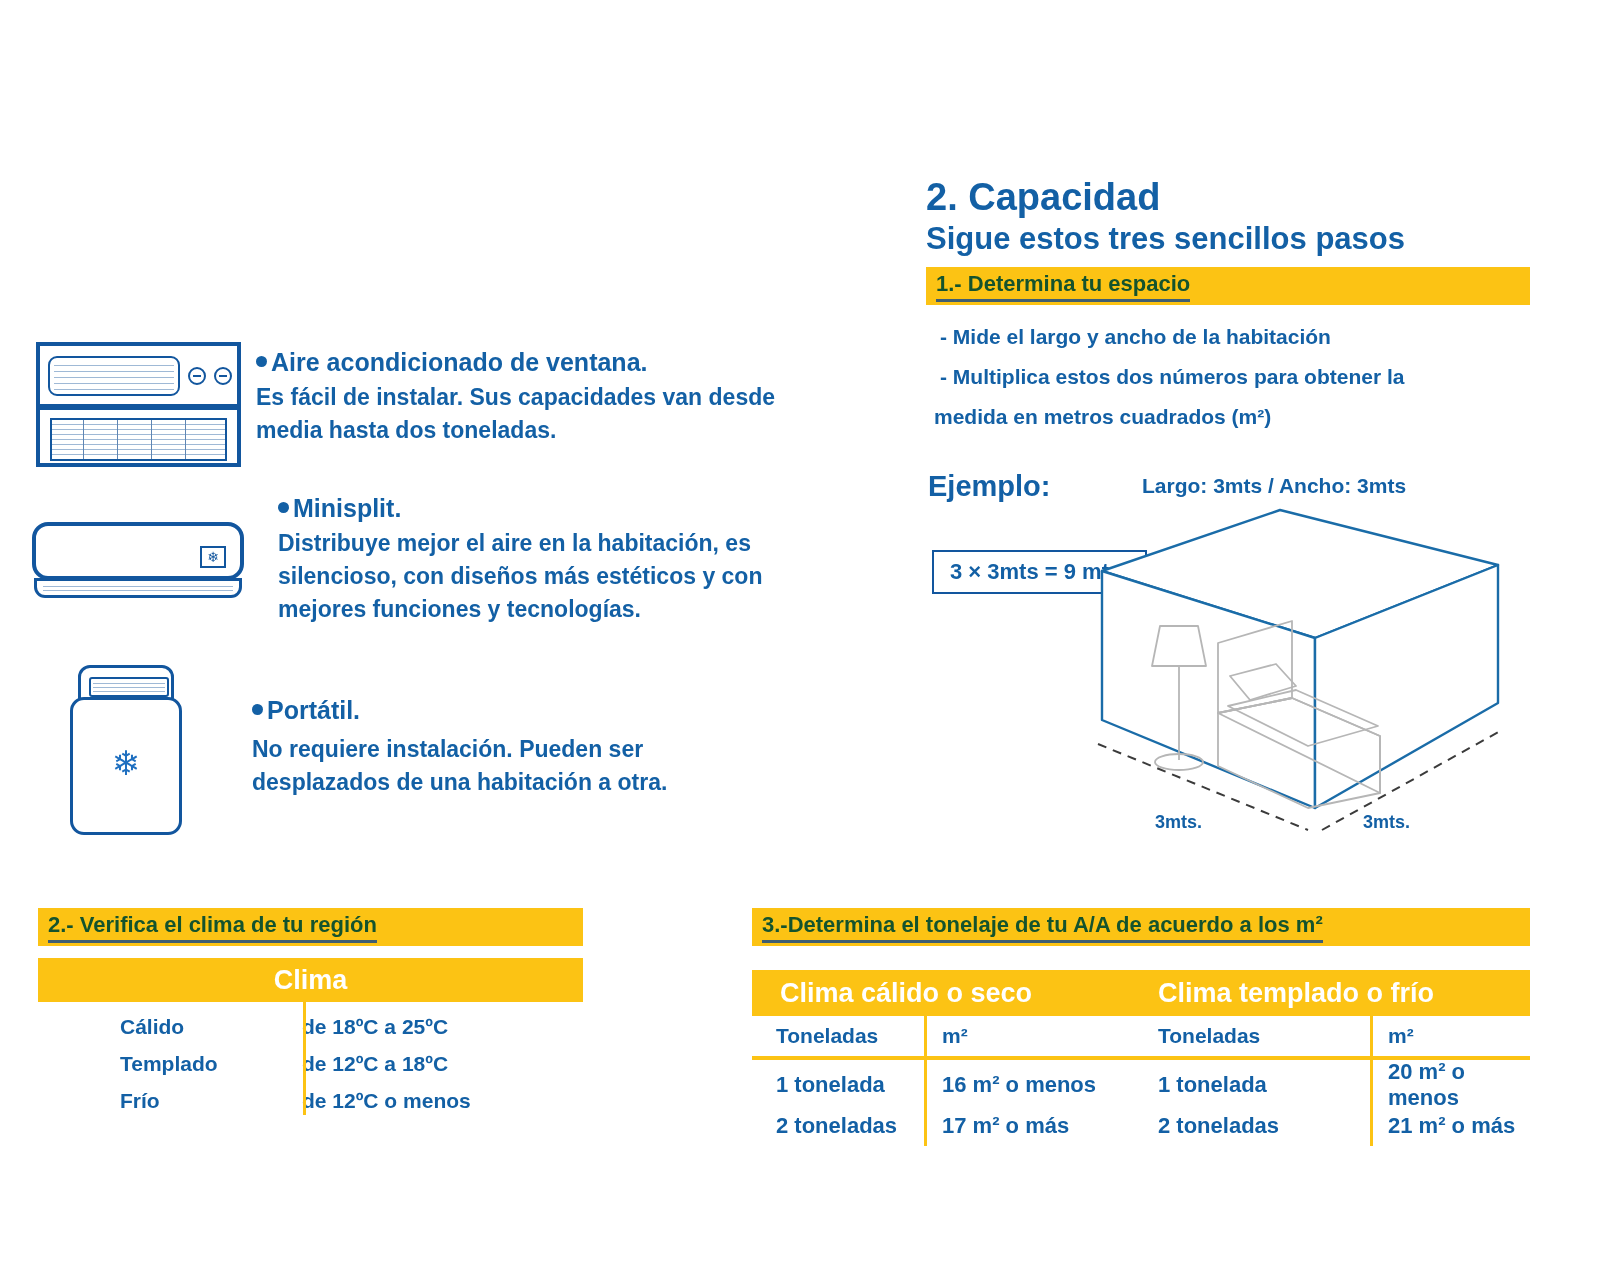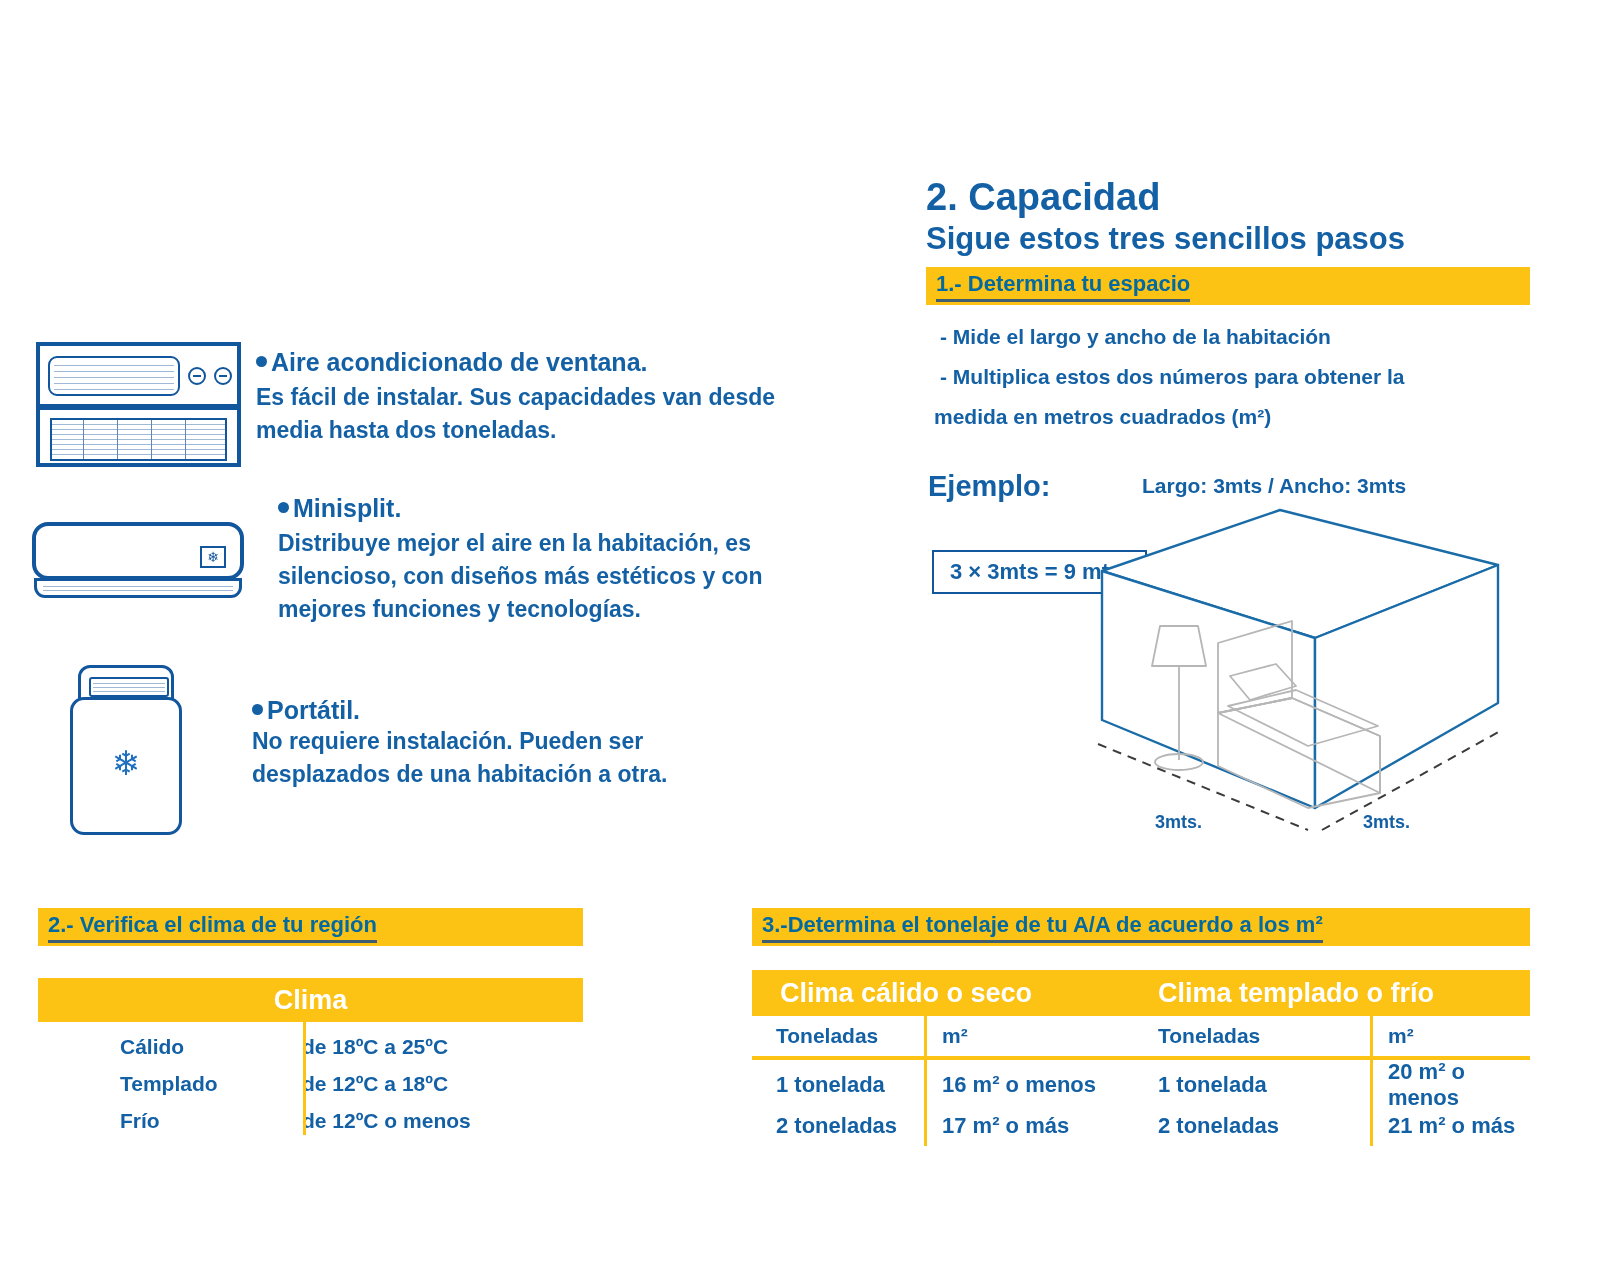--- a/index.html
+++ b/index.html
@@ -114,21 +114,21 @@
 
   
   .col-right{position:absolute;left:926px;top:176px;width:640px;}
   .sub-title{font-size:31px;font-weight:bold;color:#1360a5;margin-top:2px;white-space:nowrap;}
 
   .yellow-bar{
     background:#fcc314;height:38px;display:flex;align-items:center;
     padding-left:10px;box-sizing:border-box;
   }
   .yellow-bar span{
-    font-size:22px;font-weight:bold;color:#0369a1;
+    font-size:22px;font-weight:bold;color:#14532d;
     border-bottom:3px solid #3f5e72;padding-bottom:2px;display:inline-block;
   }
 
   .step-line{font-size:21px;font-weight:bold;color:#1360a5;line-height:40px;}
 
   .ejemplo{font-size:29px;font-weight:bold;color:#1360a5;}
   .largo-label{font-size:21px;font-weight:bold;color:#1360a5;}
   .calc-box{
     border:2px solid #12569e;background:#fff;display:inline-block;
     padding:7px 16px;font-size:22px;font-weight:bold;color:#1360a5;
@@ -138,21 +138,21 @@
   
   .bot-left{position:absolute;left:38px;top:908px;width:545px;}
   .bot-right{position:absolute;left:752px;top:908px;width:778px;}
 
   .tbl-head{
     background:#fcc314;height:44px;display:flex;align-items:center;
   }
   .tbl-head .th{
     color:#ffffff;font-size:27px;font-weight:bold;
   }
-  .clima-tbl{position:relative;margin-top:32px;}
+  .clima-tbl{position:relative;margin-top:12px;}
   .clima-rows{position:relative;padding-top:6px;}
   .clima-row{display:flex;height:37px;align-items:center;font-size:21px;font-weight:bold;color:#1360a5;}
   .clima-row .c1{width:220px;padding-left:82px;box-sizing:border-box;}
   .clima-row .c2{padding-left:44px;}
   .clima-div{position:absolute;left:265px;top:0;bottom:4px;width:3px;background:#fcc314;}
 
   .ton-tbl{position:relative;margin-top:24px;}
   .ton-head{background:#fcc314;height:46px;display:flex;align-items:center;}
   .ton-head .th{color:#ffffff;font-size:27px;font-weight:bold;}
   .ton-head .th.a{padding-left:28px;width:406px;box-sizing:border-box;}
@@ -234,21 +234,21 @@
           <i style="top:12px"></i>
       </div>
     </div>
     <div class="port-body">
       <div class="port-snow">❄</div>
     </div>
   </div>
 
   <div class="bullet-block" style="left:252px;top:696px;width:520px;">
     <div class="b-title"><span class="dot"></span><span>Portátil.</span></div>
-    <div class="b-desc" style="margin-top:0">No requiere instalación. Pueden ser desplazados de una habitación a otra.</div>
+    <div class="b-desc" style="margin-top:8px">No requiere instalación. Pueden ser desplazados de una habitación a otra.</div>
   </div>
 
   <div class="col-right">
     <div class="sec-num">2. Capacidad</div>
     <div class="sub-title">Sigue estos tres sencillos pasos</div>
     <div class="yellow-bar" style="margin-top:10px;width:604px">
       <span>1.- Determina tu espacio</span>
     </div>
     <div class="step-line" style="margin-top:12px;padding-left:14px">- Mide el largo y ancho de la habitación</div>
     <div class="step-line" style="padding-left:14px">- Multiplica estos dos números para obtener la</div>

